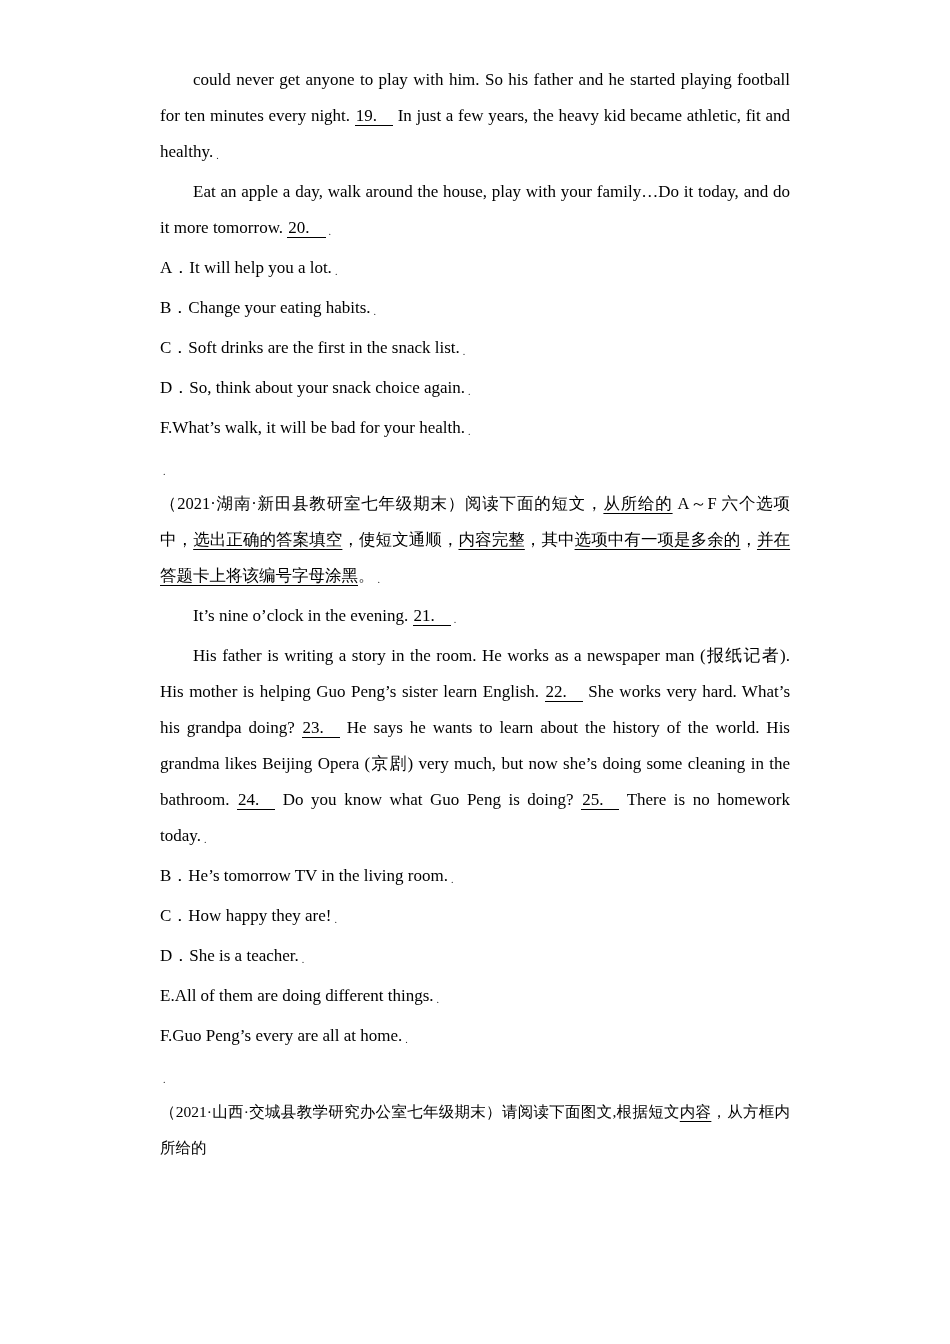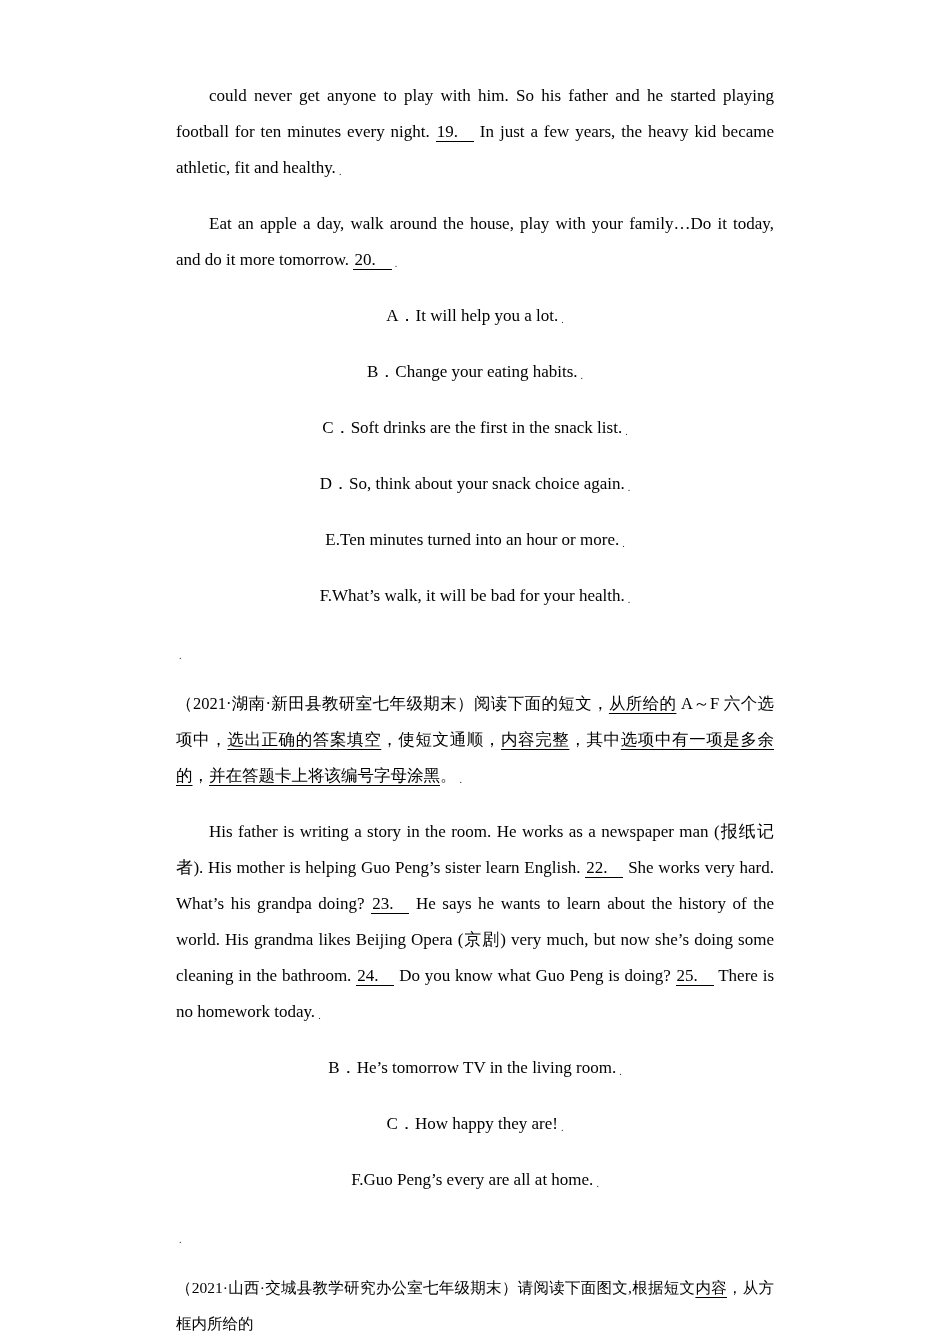--- a/index.html
+++ b/index.html
@@ -12,25 +12,25 @@
     min-height: 1344px;
     box-sizing: border-box;
     padding: 62px 160px 56px 160px;
     background: #ffffff;
     color: #000000;
     font-family: "Liberation Serif", "DejaVu Serif", serif;
     font-size: 17px;
     line-height: 36px;
   }
   p {
-    margin: 16px;
+    margin: 0;
     text-align: justify;
   }
   .indent { text-indent: 33px; }
-  .opt { text-align: center; }
+  .opt { text-align: left; }
   .blank {
     border-bottom: 1.2px solid #000;
     padding-right: 16px;
     padding-left: 1px;
   }
   .u {
     text-decoration: underline;
     text-underline-offset: 4px;
   }
   .cn-header {
@@ -59,31 +59,33 @@
   <p class="indent"><span>could never get anyone to play with him. So his father and he started playing football for ten minutes every night. </span><span class="blank">19.</span><span> In just a few years, the heavy kid became athletic, fit and healthy.</span><span class="pm">.</span></p>
 
 
 
   <p class="indent"><span>Eat an apple a day, walk around the house, play with your family…Do it today, and do it more tomorrow. </span><span class="blank">20.</span><span class="pm">.</span></p>
 
   <p class="opt"><span>A．It will help you a lot.</span><span class="pm">.</span></p>
   <p class="opt"><span>B．Change your eating habits.</span><span class="pm">.</span></p>
   <p class="opt"><span>C．Soft drinks are the first in the snack list.</span><span class="pm">.</span></p>
   <p class="opt"><span>D．So, think about your snack choice again.</span><span class="pm">.</span></p>
-  <p class="opt"><span>E.Ten minutes turned into an hour or more.</span><span class="pm">.</span></p>
   <p class="opt"><span>F.What’s walk, it will be bad for your health.</span><span class="pm">.</span></p>
 
   <p class="spacer"><span class="pm">.</span></p>
 
   <p class="cn-header"><span>（2021·湖南·新田县教研室七年级期末）阅读下面的短文，</span><span class="u">从所给的</span><span> A～F 六个选项中，</span><span class="u">选出正确的答案填空</span><span>，使短文通顺，</span><span class="u">内容完整</span><span>，其中</span><span class="u">选项中有一项是多余的</span><span>，</span><span class="u">并在答题卡上将该编号字母涂黑</span><span>。</span><span class="pm">.</span></p>
 
+  <p class="indent"><span>It’s nine o’clock in the evening. </span><span class="blank">21.</span><span class="pm">.</span></p>
 
   <p class="indent"><span>His father is writing a story in the room. He works as a newspaper man (报纸记者). His mother is helping Guo Peng’s sister learn English. </span><span class="blank">22.</span><span> She works very hard. What’s his grandpa doing? </span><span class="blank">23.</span><span> He says he wants to learn about the history of the world. His grandma likes Beijing Opera (京剧) very much, but now she’s doing some cleaning in the bathroom. </span><span class="blank">24.</span><span> Do you know what Guo Peng is doing? </span><span class="blank">25.</span><span> There is no homework today.</span><span class="pm">.</span></p>
 
   <p class="opt"><span>B．He’s tomorrow TV in the living room.</span><span class="pm">.</span></p>
   <p class="opt"><span>C．How happy they are!</span><span class="pm">.</span></p>
+  <p class="opt"><span>D．She is a teacher.</span><span class="pm">.</span></p>
+  <p class="opt"><span>E.All of them are doing different things.</span><span class="pm">.</span></p>
   <p class="opt"><span>F.Guo Peng’s every are all at home.</span><span class="pm">.</span></p>
 
   <p class="spacer"><span class="pm">.</span></p>
 
   <p class="cn-header-sm"><span>（2021·山西·交城县教学研究办公室七年级期末）请阅读下面图文,根据短文</span><span class="u">内容</span><span>，从方框内所给的</span></p>
 
 </div>
 
 </body></html>

